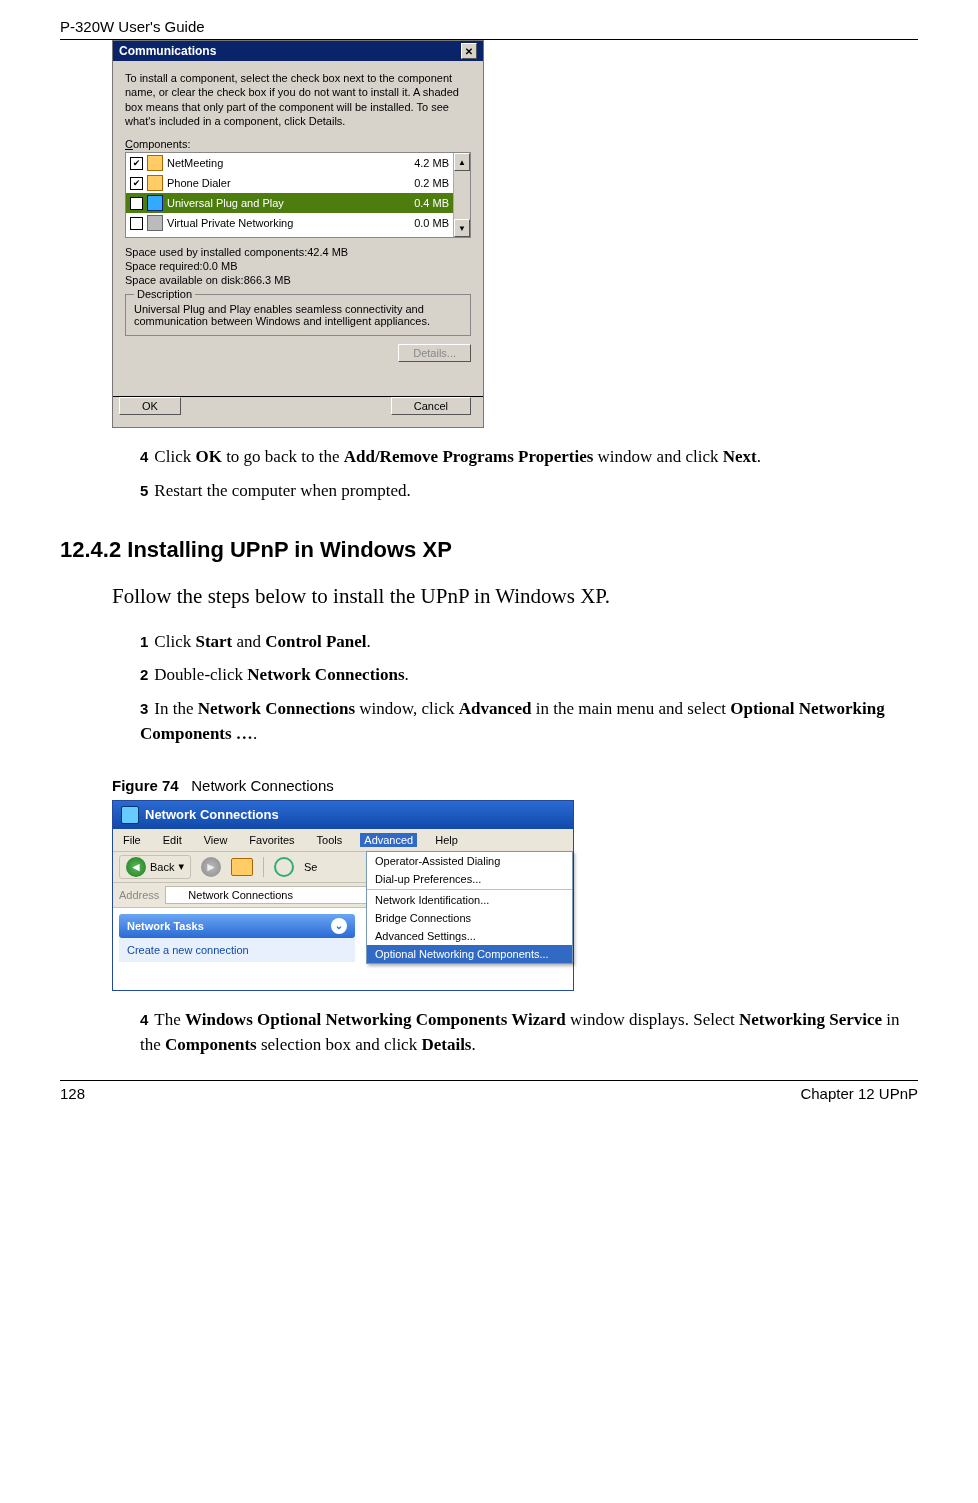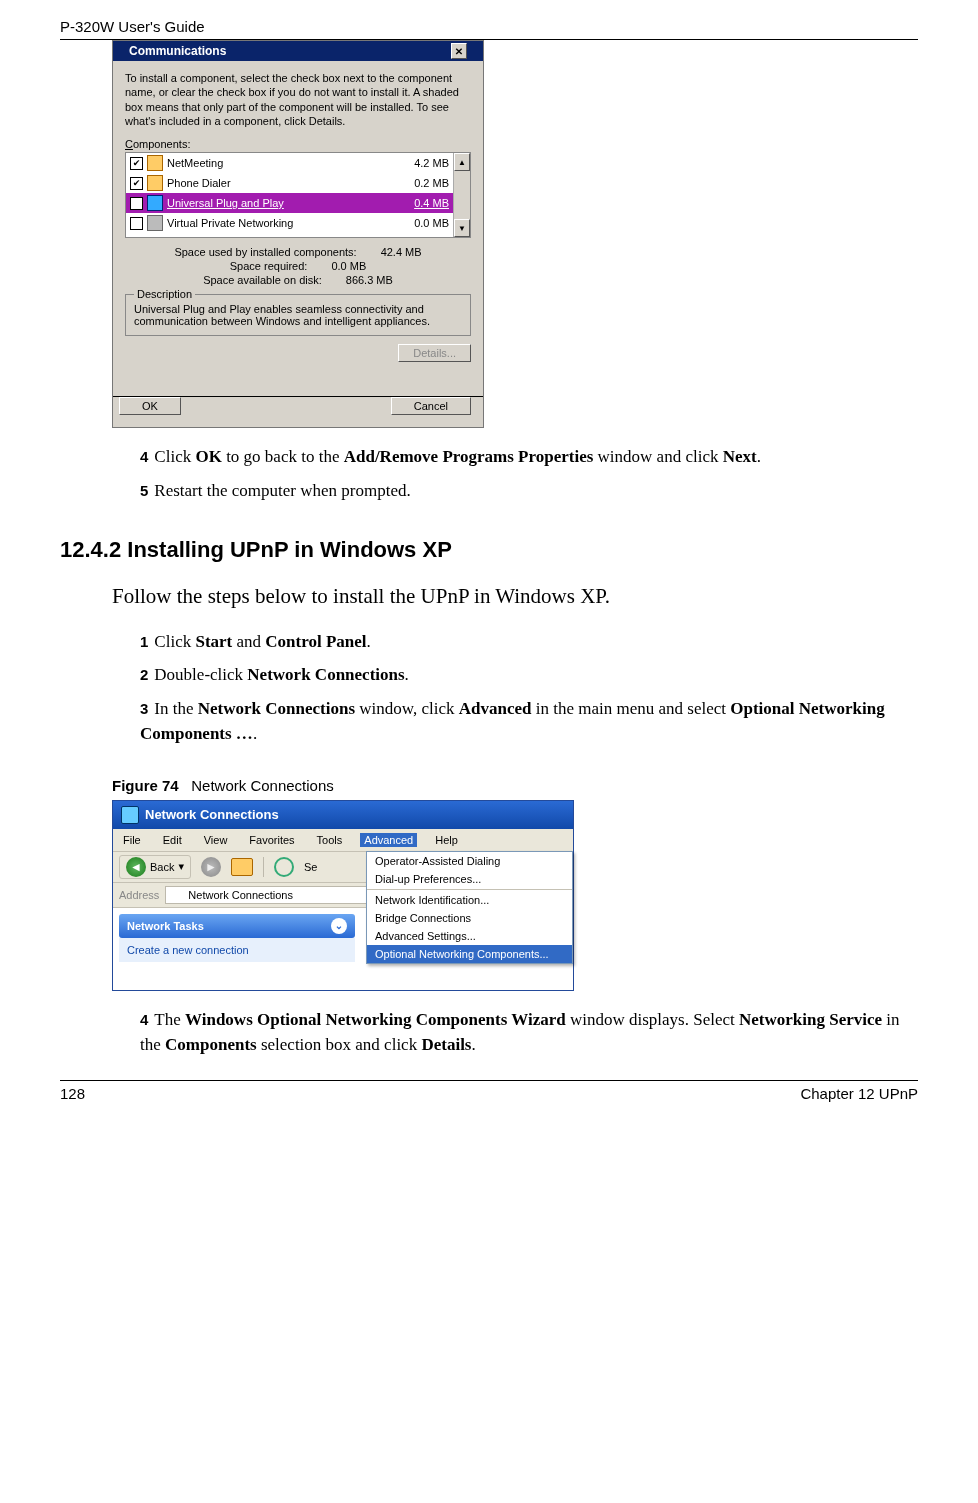--- a/index.html
+++ b/index.html
@@ -34,21 +34,21 @@
     width: 370px;
     border: 1px solid #777;
     background: #d7d3cb;
     font-family: Tahoma, Arial, sans-serif;
     font-size: 11px;
     color: #000;
   }
   .dialog .titlebar {
     background: linear-gradient(#0a246a,#0a246a);
     color: #fff;
-    padding: 2px 16px;
+    padding: 2px 6px;
     display: flex;
     justify-content: space-between;
     align-items: center;
     font-weight: bold;
     font-size: 12px;
   }
   .titlebar .closebox {
     width: 14px; height: 14px;
     background: #d7d3cb;
     color: #000;
@@ -69,21 +69,21 @@
   }
   .listbox .rows { flex: 1; }
   .listbox .row {
     display: flex;
     align-items: center;
     padding: 2px 4px;
     font-size: 11px;
     justify-content: space-between;
   }
   .listbox .row .left { display: flex; align-items: center; gap: 4px; }
-  .listbox .row.selected { background: #a21caf; color: #fff; text-decoration: underline; }
+  .listbox .row.selected { background: #4d7c0f; color: #fff; }
   .listbox .checkbox {
     width: 11px; height: 11px;
     border: 1px solid #000;
     background: #fff;
     display: inline-flex; align-items: center; justify-content: center;
     font-size: 9px;
   }
   .icon-sq { width: 14px; height: 14px; background:#fc6; border:1px solid #a60; display:inline-block; }
   .icon-sq.blue { background:#3af; border-color:#027; }
   .icon-sq.gray { background:#bbb; border-color:#666; }
@@ -92,21 +92,21 @@
     background:#d7d3cb;
     display:flex; flex-direction:column; justify-content:space-between;
     border-left:1px solid #aaa;
   }
   .scrollbar .btn {
     height:16px;
     border:1px solid #fff;
     border-right-color:#555;border-bottom-color:#555;
     display:flex;align-items:center;justify-content:center;font-size:8px;
   }
-  .statrow { display:flex; justify-content:center; margin:2px 0;gap:24px; }
+  .statrow { display:flex; justify-content:flex-start; margin:2px 0; }
   .groupbox {
     border:1px solid #888;
     margin-top:8px;
     padding:8px 8px 8px 8px;
     position:relative;
   }
   .groupbox .legend {
     position:absolute; top:-7px; left:8px;
     background:#d7d3cb; padding:0 3px;
   }

